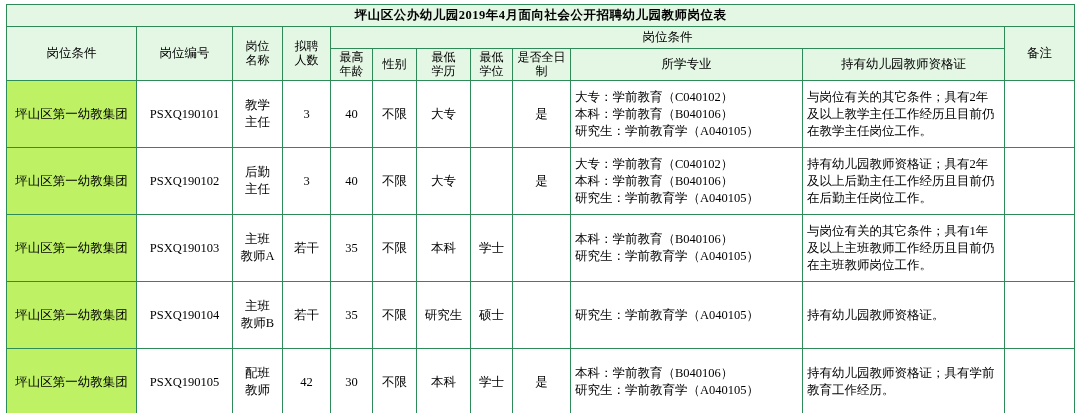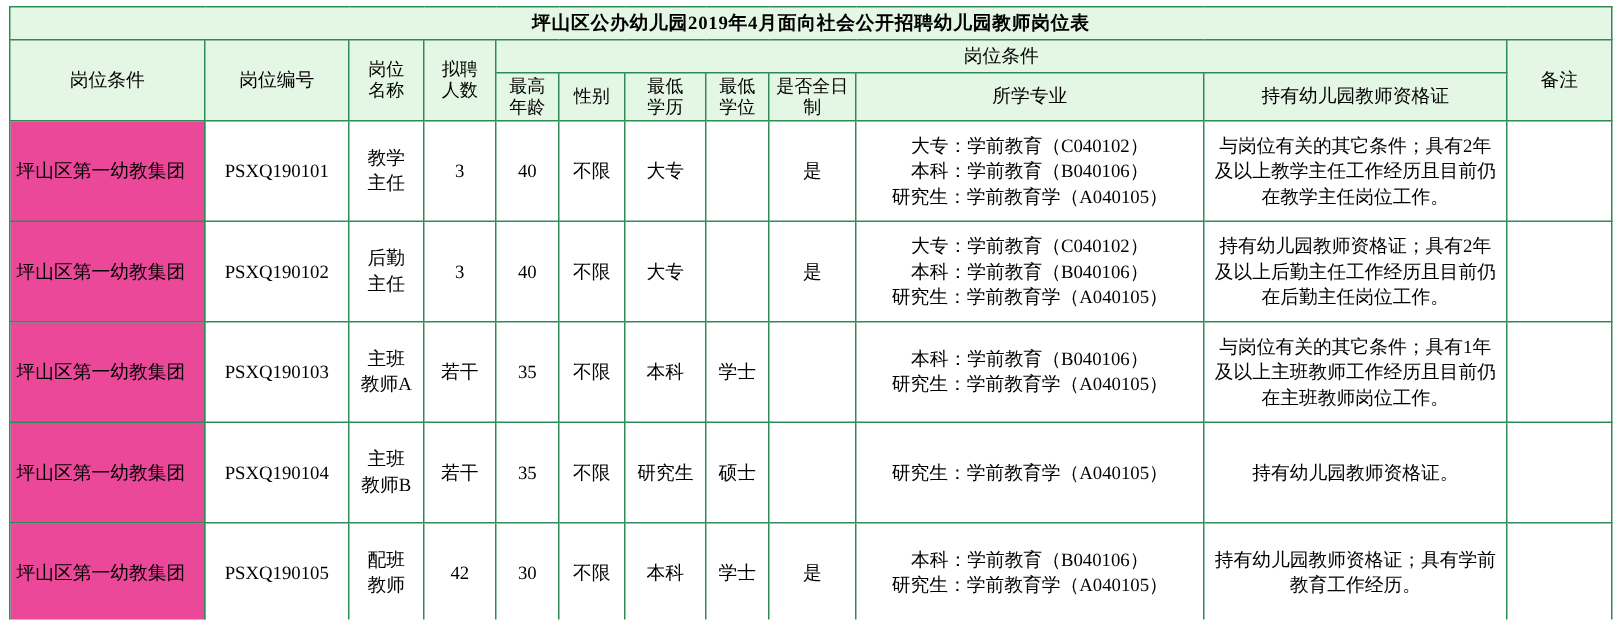--- a/index.html
+++ b/index.html
@@ -49,35 +49,35 @@
     text-align: center;
     font-weight: normal;
     font-size: 13px;
     line-height: 1.25;
   }
   .hdr.small {
     font-size: 12px;
     line-height: 1.15;
   }
   .unit-cell {
-    background: #ec4899;
-    text-align: left;
+    background: #bef264;
+    text-align: center;
     font-size: 12.5px;
   }
   .c {
     text-align: center;
   }
   .num-cell {
     text-align: center;
     font-size: 12.5px;
     font-family: "Liberation Serif", "DejaVu Serif", serif;
   }
   .multiline {
     white-space: pre-line;
-    text-align: center;
+    text-align: left;
     font-size: 12px;
     line-height: 1.5;
     padding-left: 3px;
   }
   .row-body td {
     height: 62px;
   }
 </style>
 </head>
 <body>

